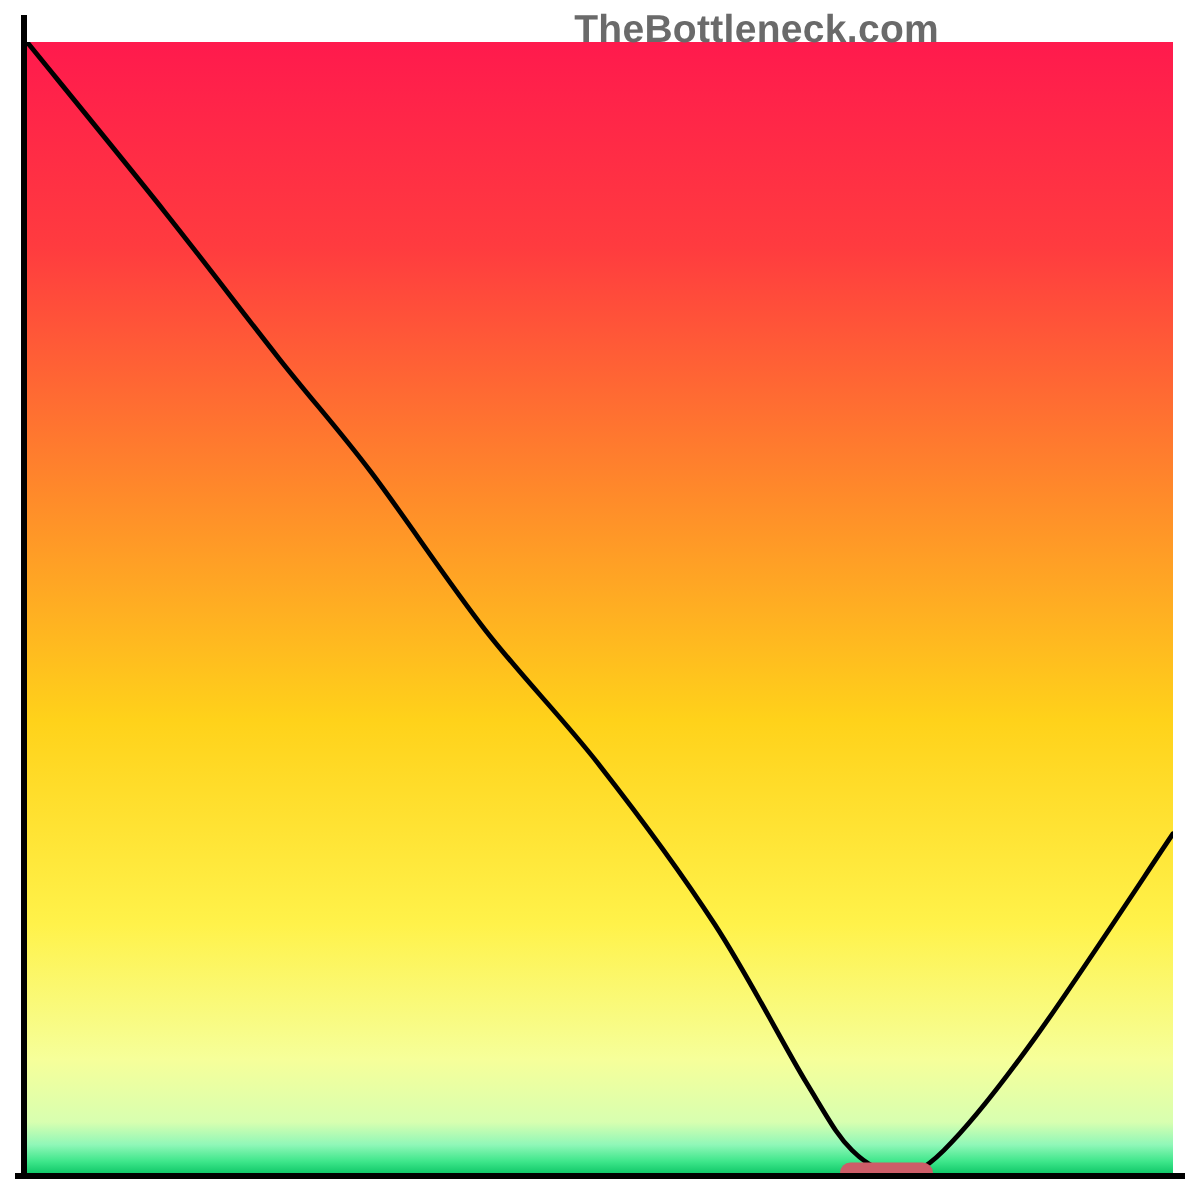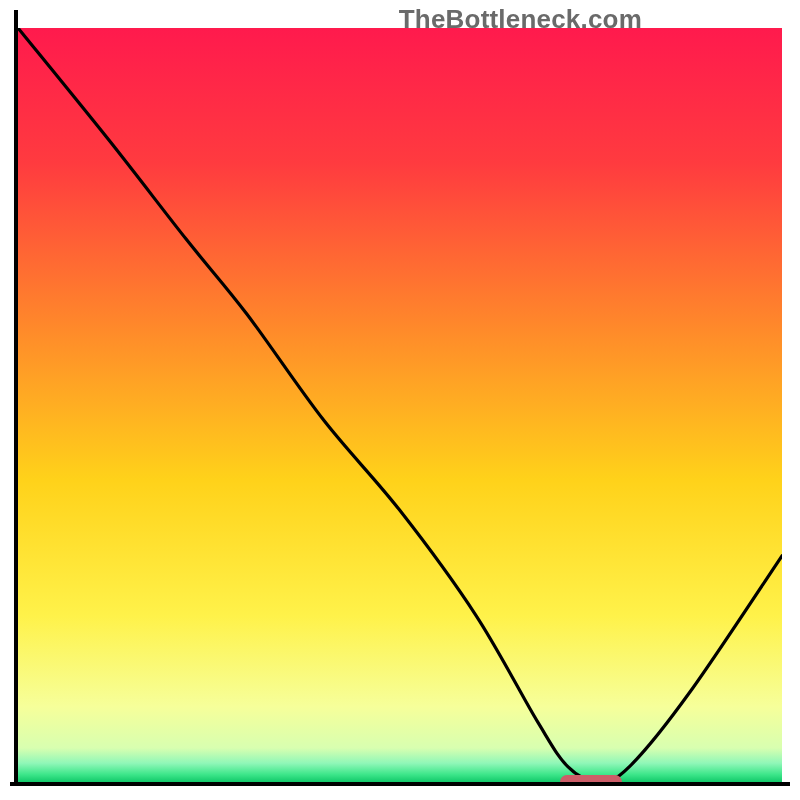--- a/index.html
+++ b/index.html
@@ -7,21 +7,20 @@
     padding: 0;
     width: 800px;
     height: 800px;
     background: #ffffff;
     font-family: Arial, Helvetica, sans-serif;
   }
   .chart-container {
     position: relative;
     width: 636px;
     height: 800px;
-    padding-left: 16px;
   }
   .watermark {
     position: absolute;
     top: 4px;
     right: 10px;
     font-size: 26px;
     font-weight: 600;
     color: #6a6a6a;
     letter-spacing: 0.2px;
     z-index: 30;

